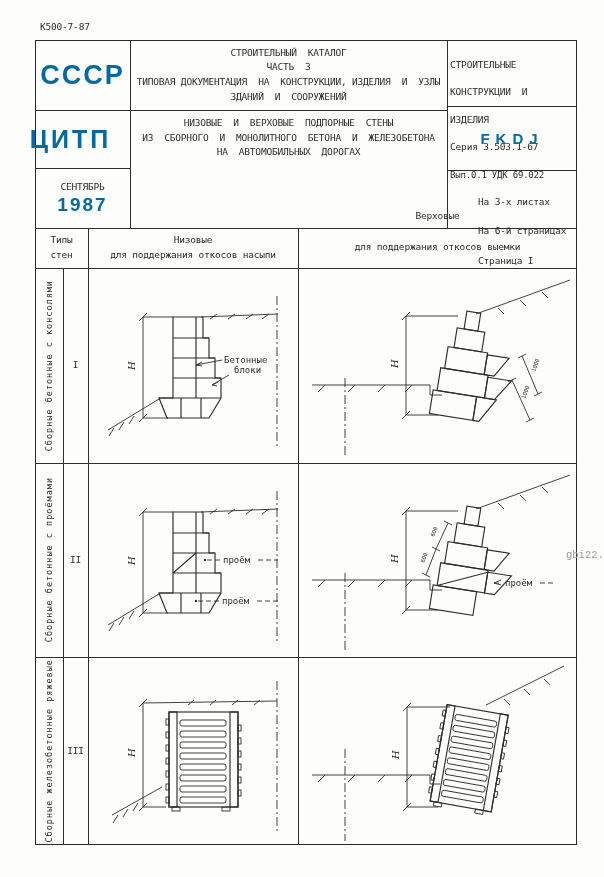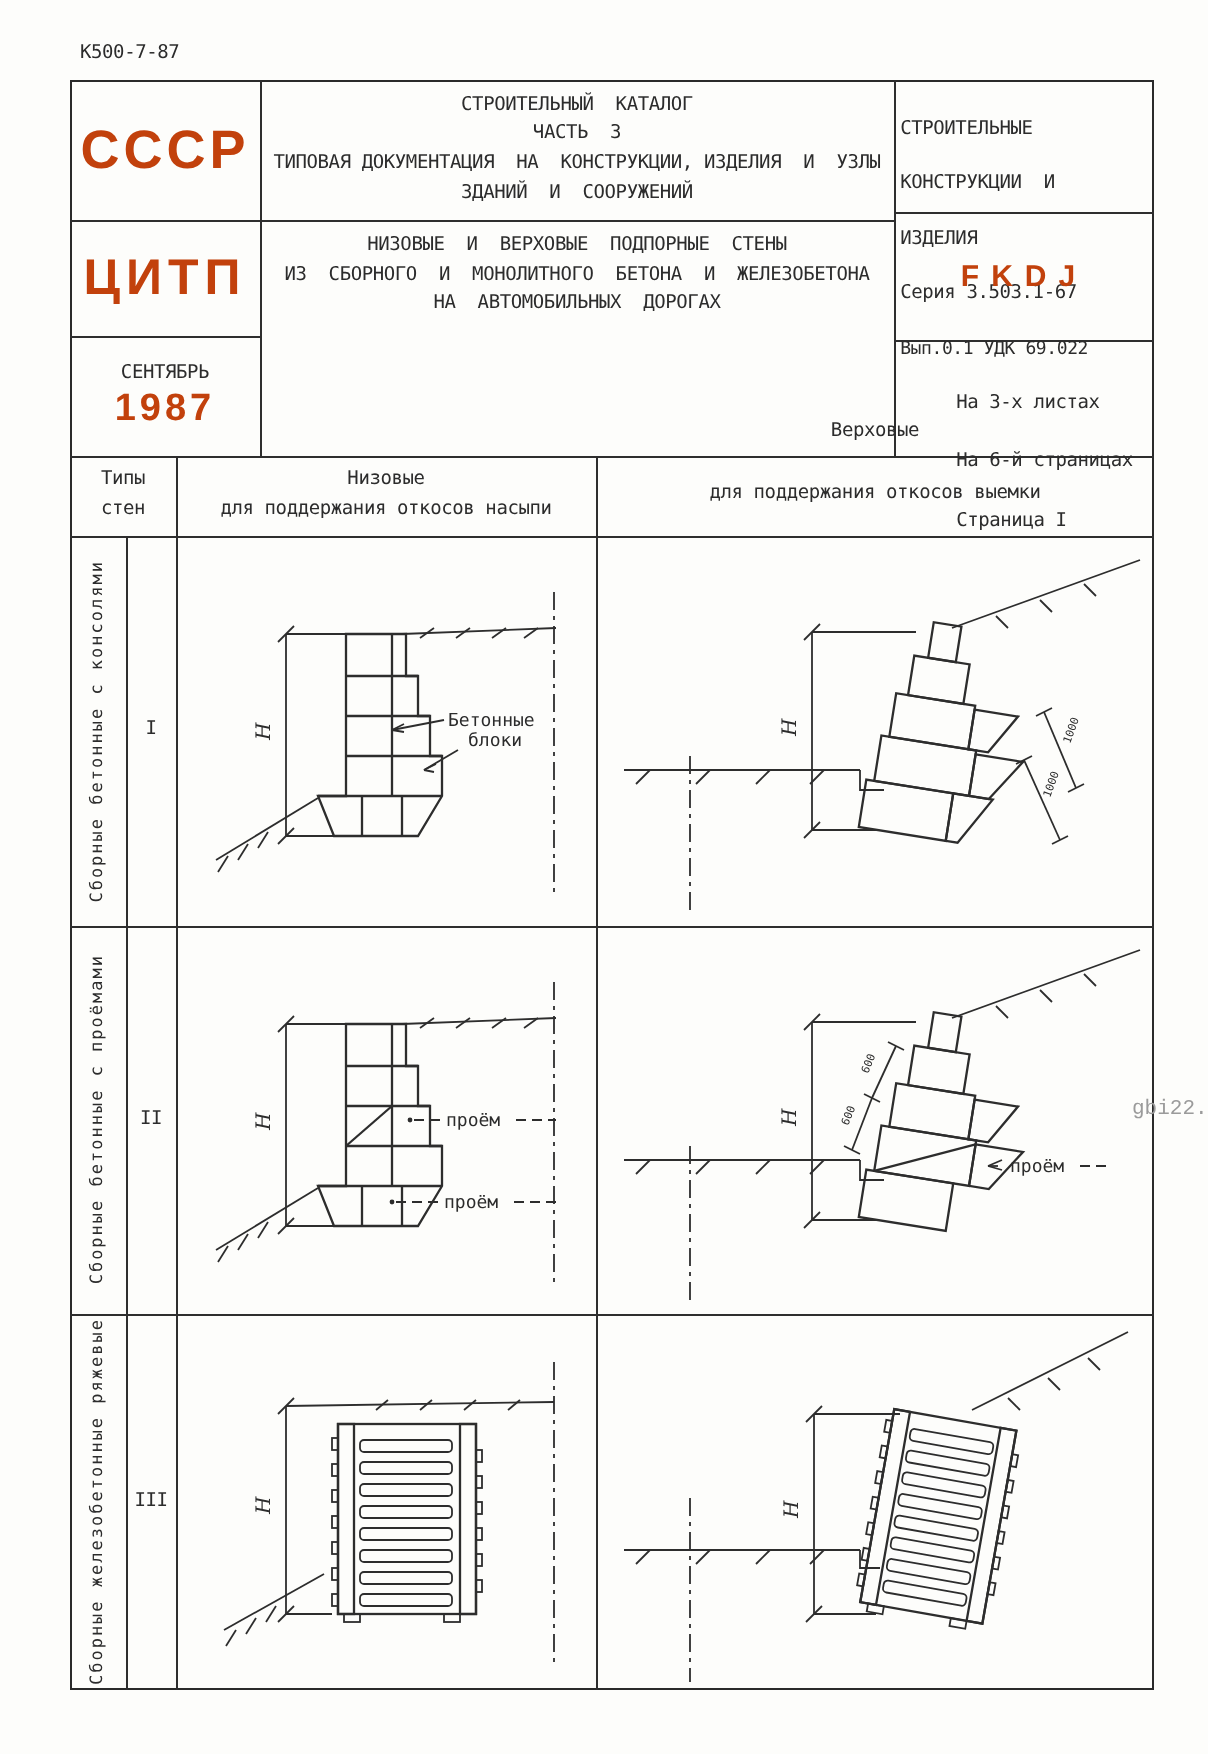--- a/index.html
+++ b/index.html
@@ -5,21 +5,21 @@
   * { margin:0; padding:0; box-sizing:border-box; }
   body { background:#ffffff; font-family:"DejaVu Sans Mono", monospace; }
   .page { position:relative; width:604px; height:877px; background:#fdfdfb; overflow:hidden; color:#2c2c2c; }
   .abs { position:absolute; }
   .hline { position:absolute; height:0; border-top:1.4px solid #2e2e2e; }
   .vline { position:absolute; width:0; border-left:1.4px solid #2e2e2e; }
   .outer { position:absolute; border:1.8px solid #2a2a2a; }
   .tw { font-family:"DejaVu Sans Mono", monospace; font-size:9.5px; line-height:1.55; letter-spacing:-0.2px; white-space:pre; }
   .tw-sm { font-size:9px; }
   .center { display:flex; flex-direction:column; align-items:center; justify-content:center; text-align:center; }
-  .big { font-family:"Liberation Sans", sans-serif; font-weight:bold; color:#c2410c; }
+  .big { font-family:"Liberation Sans", sans-serif; font-weight:bold; color:#0369a1; }
   .vstrip { display:flex; align-items:center; justify-content:center; }
   .vlabel { writing-mode:vertical-rl; transform:rotate(180deg); font-size:8.5px; letter-spacing:1px; white-space:nowrap; }
   svg { display:block; }
   svg line, svg path, svg polygon, svg rect { stroke:#2d2d2d; fill:none; }
   .w { stroke-width:1.15; }
   .thin { stroke-width:0.9; }
   .tick { stroke-width:0.9; }
   .ddot { stroke-width:0.9; stroke-dasharray:9 3 2 3; }
   .dash { stroke-width:0.9; stroke-dasharray:5 3; }
   svg text { fill:#2c2c2c; stroke:none; font-family:"DejaVu Sans Mono", monospace; }
@@ -64,21 +64,21 @@
   </div>
 
   <div class="abs tw" style="left:428px; top:44px; width:122px; height:62px; line-height:1.45;">
     <span>СТРОИТЕЛЬНЫЕ</span><br>
     <span>КОНСТРУКЦИИ  И</span><br>
     <span>ИЗДЕЛИЯ</span><br>
     <span>Серия 3.503.1-67</span><br>
     <span class="tw-sm">Вып.0.1</span><span class="tw-sm">&nbsp;</span><span class="tw-sm">УДК 69.022</span>
   </div>
 
-  <div class="abs center" style="left:35px; top:110px; width:95px; height:58px;">
+  <div class="abs center" style="left:23px; top:110px; width:95px; height:58px;">
     <span class="big" style="font-size:25px; letter-spacing:3px;">ЦИТП</span>
   </div>
 
   <div class="abs center" style="left:447px; top:106px; width:130px; height:64px;">
     <span class="big" style="font-size:15px; letter-spacing:6px;">FKDJ</span>
   </div>
 
   <div class="abs center tw" style="left:130px; top:116px; width:317px; height:60px; justify-content:flex-start;">
     <span>НИЗОВЫЕ  И  ВЕРХОВЫЕ  ПОДПОРНЫЕ  СТЕНЫ</span>
     <span>ИЗ  СБОРНОГО  И  МОНОЛИТНОГО  БЕТОНА  И  ЖЕЛЕЗОБЕТОНА</span>

